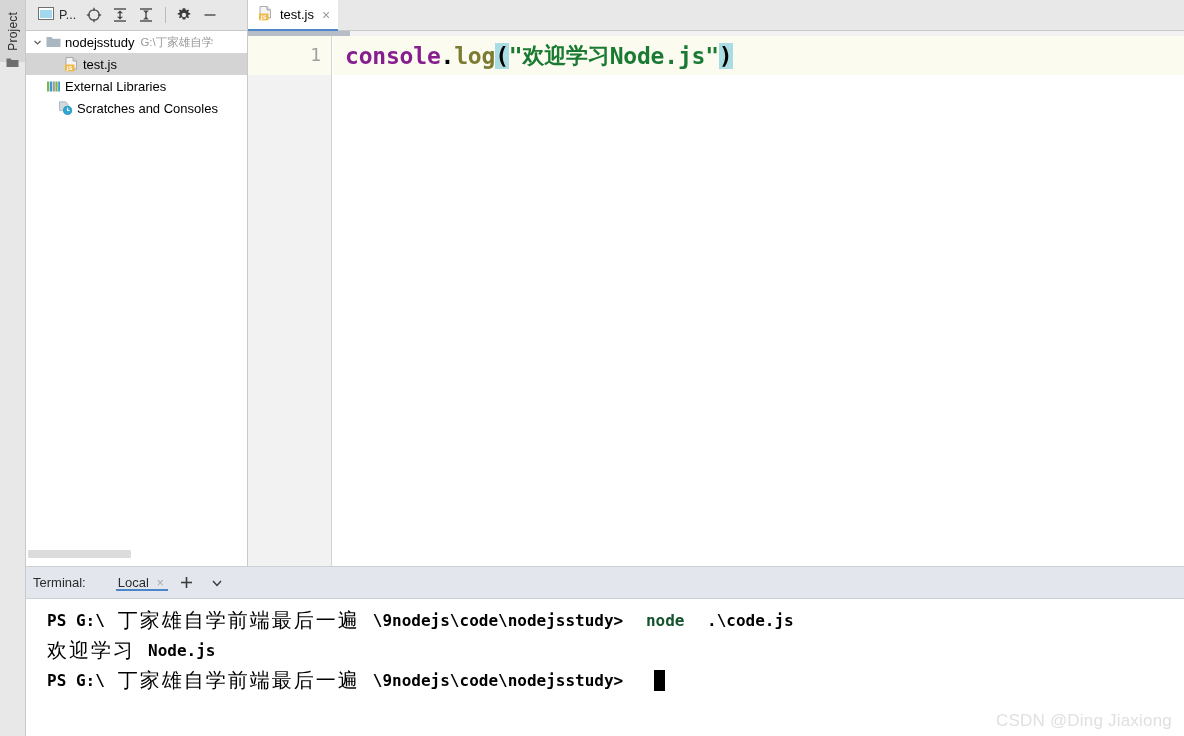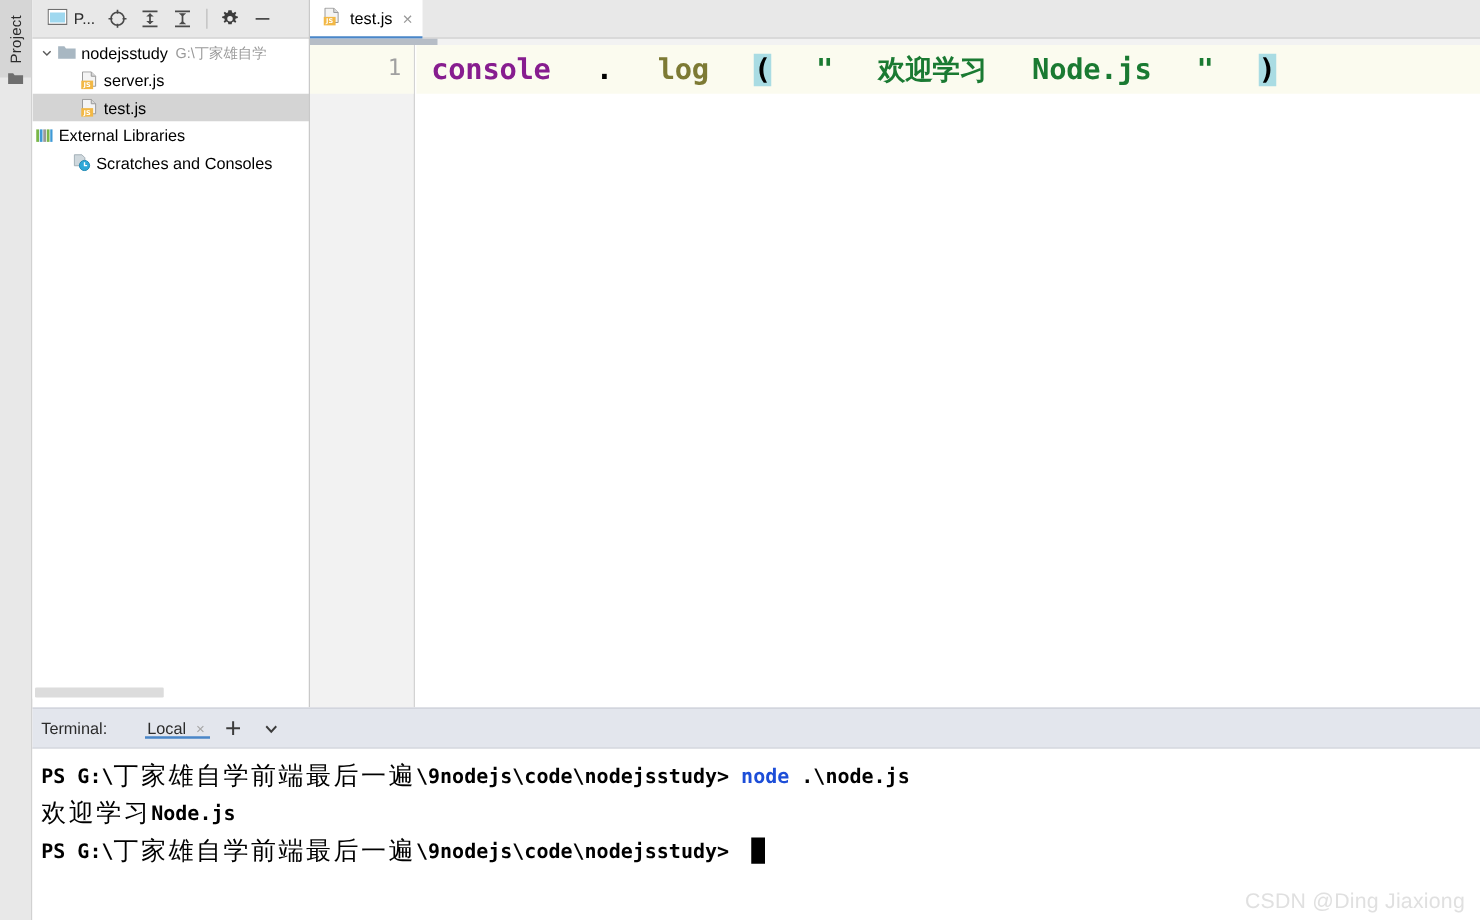--- a/index.html
+++ b/index.html
@@ -252,21 +252,20 @@
     left: 12px;
     top: 0;
     height: 39px;
     display: flex;
     align-items: center;
     font-family: "DejaVu Sans Mono", monospace;
     font-size: 23px;
     font-weight: bold;
     white-space: pre;
     letter-spacing: -0.2px;
-    gap: 36px;
   }
   .tk-obj    { color: #871d8f; }
   .tk-dot    { color: #000000; }
   .tk-fn     { color: #7d7a34; }
   .tk-paren  { color: #000000; background: #a9dce3; }
   .tk-str    { color: #1a7a32; }
   .tk-cn     { color: #1a7a32; font-family: "DejaVu Sans", sans-serif; font-size: 22px; }
 
   .editor-bottom {
     position: absolute;
@@ -349,35 +348,36 @@
     height: 137px;
     background: #ffffff;
     padding: 6px 0 0 0;
     box-sizing: border-box;
     overflow: hidden;
   }
   .term-line {
     height: 30px;
     display: flex;
     align-items: center;
-    padding-left: 7px;
+    padding-left: 21px;
     font-family: "DejaVu Sans Mono", monospace;
     font-size: 16px;
     font-weight: bold;
     white-space: pre;
     color: #000000;
+    gap: 13px;
   }
   .term-cn {
     font-family: "DejaVu Sans", sans-serif;
     font-weight: normal;
     font-size: 20px;
     letter-spacing: 2px;
     color: #000000;
   }
-  .term-cmd { color: #1d4ed8; text-align: right; }
+  .term-cmd { color: #14532d; text-align: right; }
   .term-arg { color: #000000; }
   .term-cursor {
     display: inline-block;
     width: 11px;
     height: 21px;
     background: #000000;
     margin-left: 8px;
     vertical-align: middle;
   }
 
@@ -476,45 +476,34 @@
         </span>
         <span class="ticon">
           <svg width="15" height="12" viewBox="0 0 15 12">
             <path d="M0.5 1 h5 l1.3 1.7 h7.7 v8.3 h-14 z" fill="#a8b7c2"></path>
           </svg>
         </span>
         <span class="tree-label-bold">nodejsstudy</span>
         <span class="tree-sub">G:\丁家雄自学</span>
       </div>
 
-      <div class="tree-row" style="padding-left:36px;">
-        <span class="ticon">
-          <svg width="15" height="15" viewBox="0 0 15 15">
-            <path d="M2 0.5 h7 l3.5 3.5 v8 h-10.5 z" fill="#f4f4f4" stroke="#9a9a9a" stroke-width="0.8"></path>
-            <path d="M9 0.5 v3.5 h3.5" fill="#d8d8d8" stroke="#9a9a9a" stroke-width="0.8"></path>
-            <rect x="1" y="7.5" width="9.5" height="6.8" fill="#f2b846"></rect>
-            <text x="5.7" y="12.8" font-family="DejaVu Sans, sans-serif" font-size="5.2" font-weight="bold" fill="#ffffff" text-anchor="middle">JS</text>
-          </svg>
-        </span>
-        <span>server.js</span>
-      </div>
 
       <div class="tree-row selected" style="padding-left:36px;">
         <span class="ticon">
           <svg width="15" height="15" viewBox="0 0 15 15">
             <path d="M2 0.5 h7 l3.5 3.5 v8 h-10.5 z" fill="#f4f4f4" stroke="#9a9a9a" stroke-width="0.8"></path>
             <path d="M9 0.5 v3.5 h3.5" fill="#d8d8d8" stroke="#9a9a9a" stroke-width="0.8"></path>
             <rect x="1" y="7.5" width="9.5" height="6.8" fill="#f2b846"></rect>
             <text x="5.7" y="12.8" font-family="DejaVu Sans, sans-serif" font-size="5.2" font-weight="bold" fill="#ffffff" text-anchor="middle">JS</text>
           </svg>
         </span>
         <span>test.js</span>
       </div>
 
-      <div class="tree-row" style="text-align:right;">
+      <div class="tree-row" style="padding-left:18px;text-align:right;">
         <span class="ticon">
           <svg width="15" height="13" viewBox="0 0 15 13">
             <rect x="1" y="1.5" width="2.2" height="10" fill="#7ab648"></rect>
             <rect x="3.8" y="1.5" width="2.2" height="10" fill="#3f9ad6"></rect>
             <rect x="6.6" y="1.5" width="2.2" height="10" fill="#9a9a9a"></rect>
             <rect x="9.4" y="1.5" width="2.2" height="10" fill="#7ab648"></rect>
             <rect x="12.2" y="1.5" width="1.8" height="10" fill="#3f9ad6"></rect>
           </svg>
         </span>
         <span>External Libraries</span>
@@ -603,21 +592,21 @@
       <div class="term-btn">
         <svg width="14" height="14" viewBox="0 0 14 14">
           <path d="M3 5 L7 9.4 L11 5" fill="none" stroke="#3c3c3c" stroke-width="1.5"></path>
         </svg>
       </div>
     </div>
 
     <div class="terminal-body">
 
       <div class="term-line">
-        <span>PS G:\</span><span class="term-cn">丁家雄自学前端最后一遍</span><span>\9nodejs\code\nodejsstudy&gt; </span><span class="term-cmd">node</span><span class="term-arg"> .\node.js</span>
+        <span>PS G:\</span><span class="term-cn">丁家雄自学前端最后一遍</span><span>\9nodejs\code\nodejsstudy&gt; </span><span class="term-cmd">node</span><span class="term-arg"> .\code.js</span>
       </div>
 
       <div class="term-line">
         <span class="term-cn">欢迎学习</span><span>Node.js</span>
       </div>
 
       <div class="term-line">
         <span>PS G:\</span><span class="term-cn">丁家雄自学前端最后一遍</span><span>\9nodejs\code\nodejsstudy&gt; </span><span class="term-cursor"></span>
       </div>
     </div>

